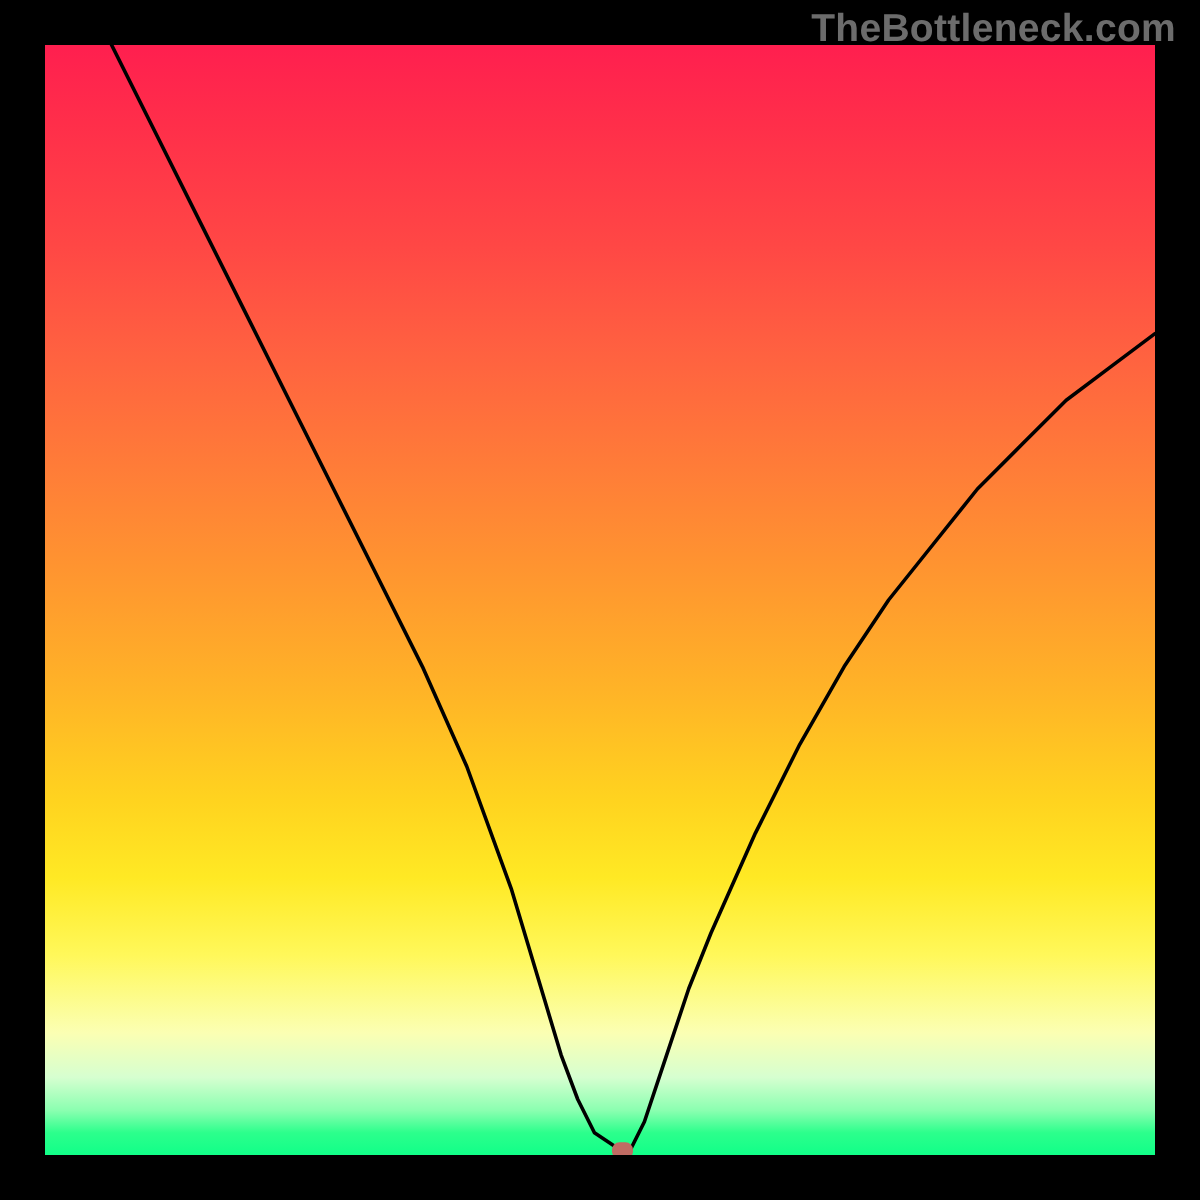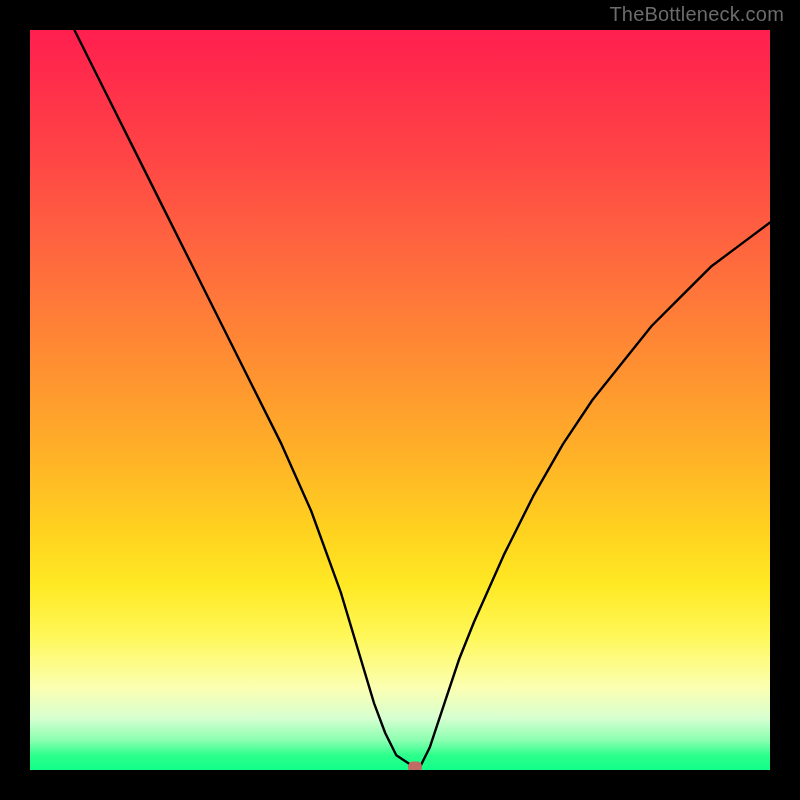--- a/index.html
+++ b/index.html
@@ -15,22 +15,22 @@
     width: 800px;
     height: 800px;
     background: #000000;
     box-sizing: border-box;
   }
   .watermark {
     position: absolute;
     top: 3px;
     right: 16px;
     color: #6c6c6c;
-    font-size: 20px;
-    font-weight: 400;
+    font-size: 26px;
+    font-weight: 700;
     letter-spacing: 0.2px;
     z-index: 3;
     user-select: none;
   }
   .plot-area {
     position: absolute;
     top: 30px;
     left: 30px;
     width: 740px;
     height: 740px;

